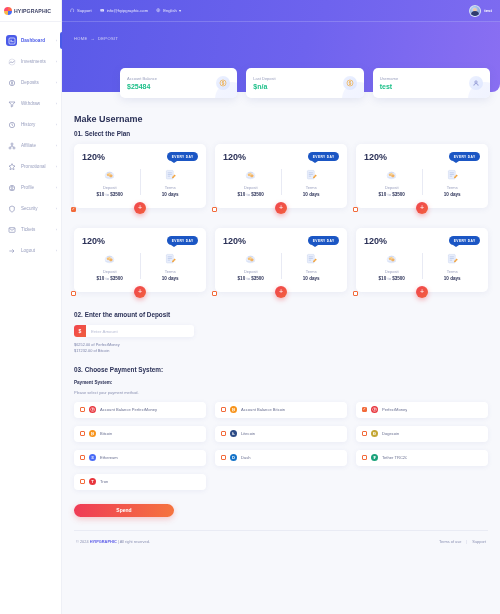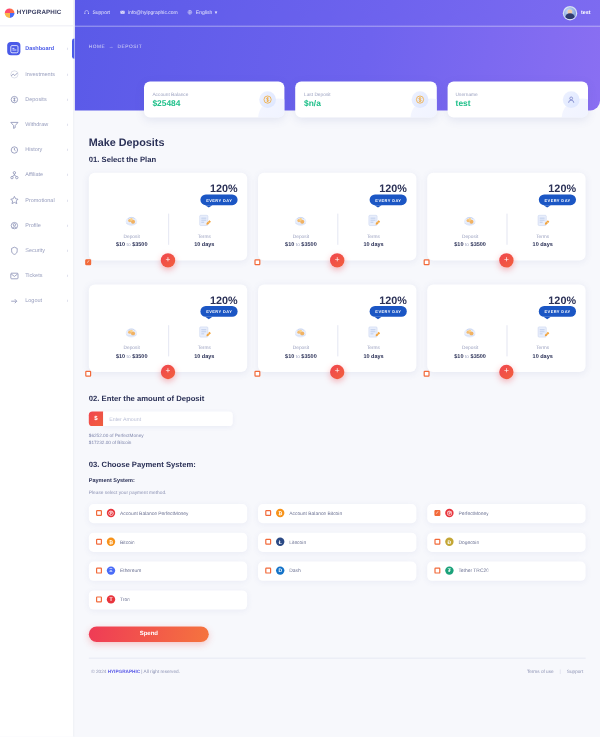--- a/index.html
+++ b/index.html
@@ -114,21 +114,21 @@
   .content { padding: 22px 12px 0 12px; }
   .sec-title { font-size: 9px; font-weight: bold; color: #2b3157; margin-bottom: 6px; }
   .sec-sub { font-size: 6.4px; font-weight: bold; color: #2b3157; margin-bottom: 7px; }
 
   .plans { display: grid; grid-template-columns: repeat(3,1fr); gap: 9px; }
   .plan {
     position: relative; background: #fff; border-radius: 5px;
     box-shadow: 0 1px 6px rgba(80,90,160,.09);
     padding: 8px 8px 11px 8px; margin-bottom: 11px;
   }
-  .plan-top { display: flex; align-items: flex-end; justify-content: space-between; margin-bottom: 5px; flex-direction: column; }
+  .plan-top { display: flex; align-items: flex-start; justify-content: space-between; margin-bottom: 5px; }
   .plan-pct { font-size: 9px; font-weight: bold; color: #2b3157; }
   .badge {
     background: #1b56c4; color: #fff; font-size: 3.3px; font-weight: bold;
     letter-spacing: .35px; padding: 2.5px 4.5px; border-radius: 7px;
     position: relative;
   }
   .badge::after{
     content:""; position:absolute; left:4px; bottom:-2px;
     border-left:3px solid transparent; border-right:3px solid transparent;
     border-top:2.6px solid #1b56c4;
@@ -426,21 +426,21 @@
           <div class="stat-ico user">
             <svg viewBox="0 0 24 24" fill="none" stroke="currentColor" stroke-width="2">
               <circle cx="12" cy="9" r="3.5"></circle>
               <path d="M5.5 20a6.5 6.5 0 0113 0"></path>
             </svg>
           </div>
         </div>
       </div>
 
     <div class="content">
-      <div class="sec-title">Make Deposits</div>
+      <div class="sec-title">Make Username</div>
       <div class="sec-sub">01. Select the Plan</div>
 
       <div class="plans" id="plans">
           <div class="plan">
             <div class="plan-top">
               <div class="plan-pct">120%</div>
               <div class="badge">EVERY DAY</div>
             </div>
             <div class="plan-body">
               <div class="plan-col">

